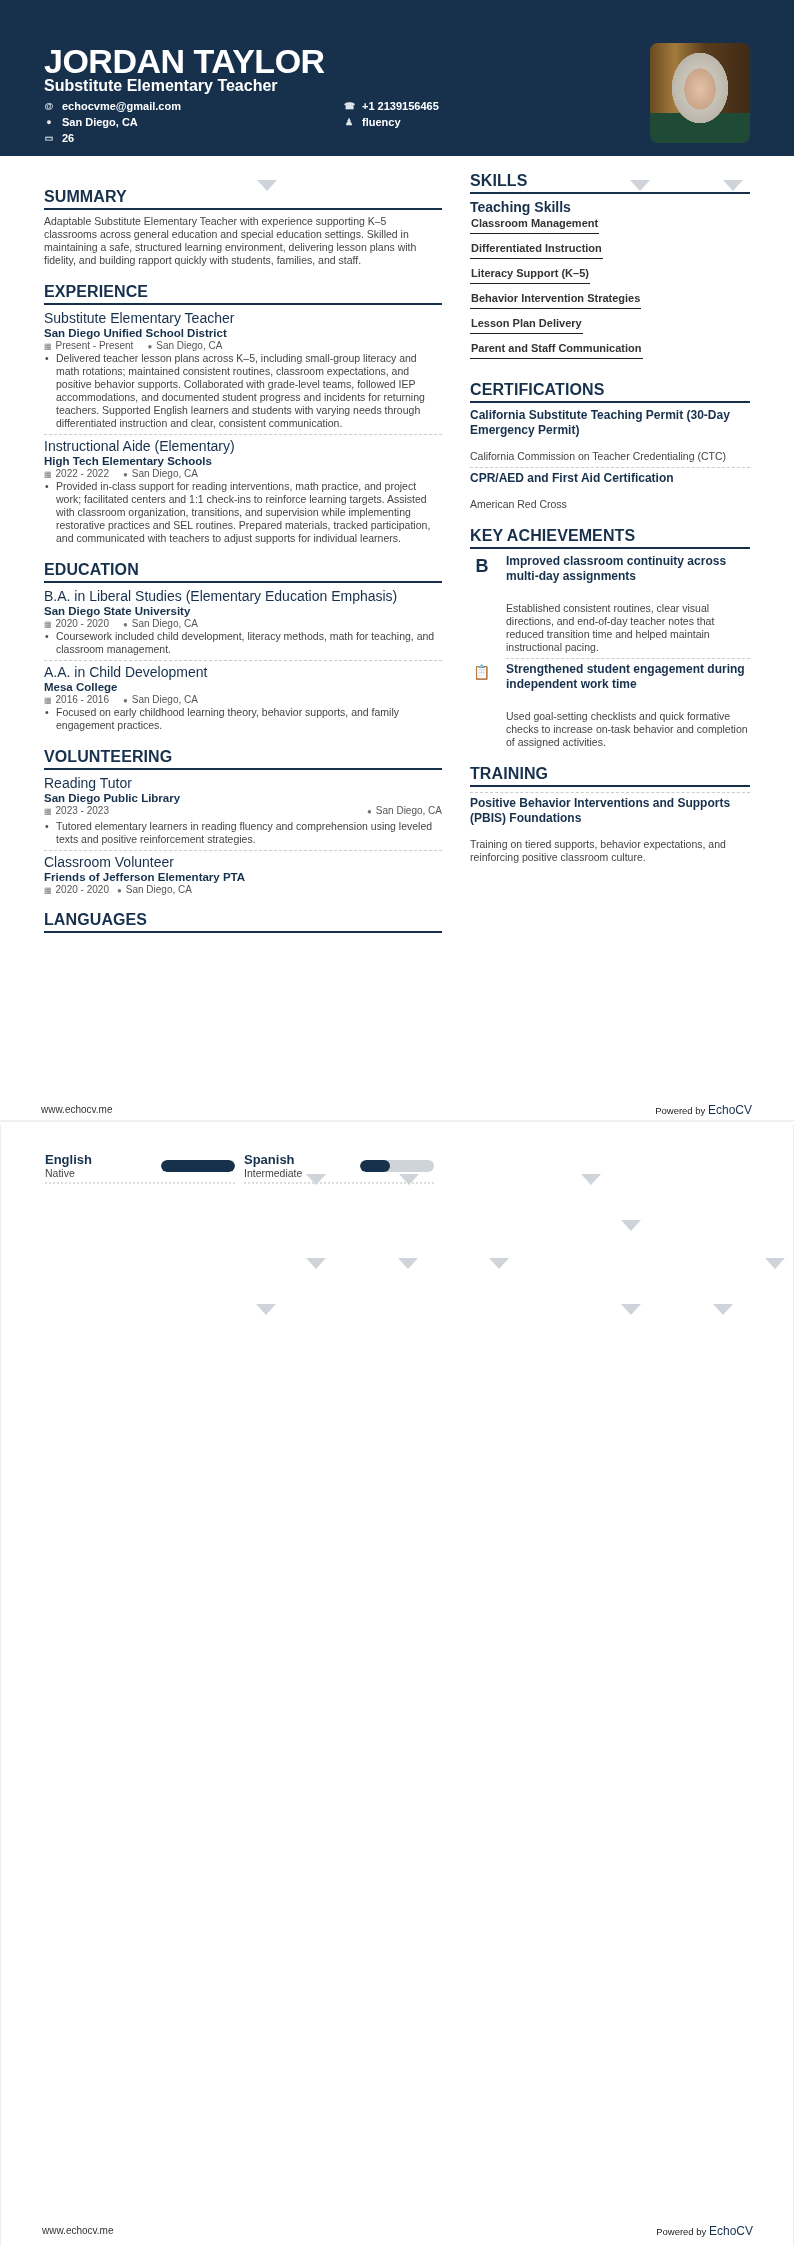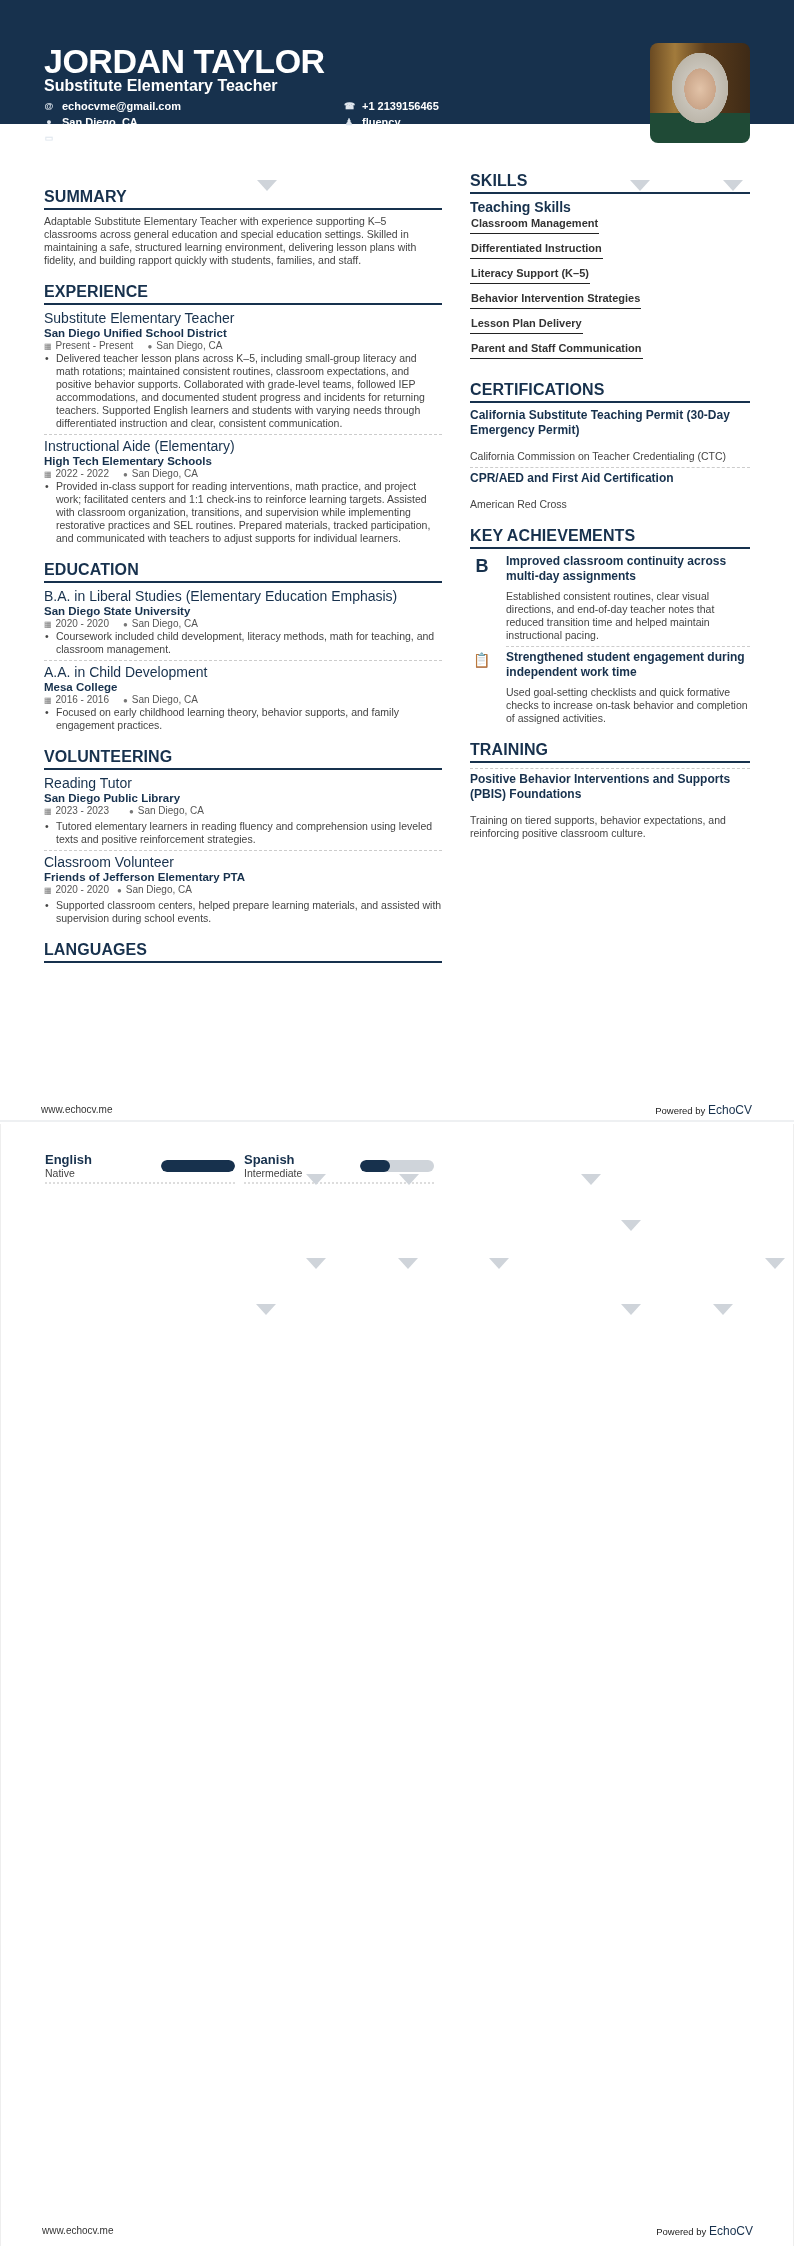--- a/index.html
+++ b/index.html
@@ -1,21 +1,21 @@
 <!DOCTYPE html>
 <html><head>
 <meta charset="utf-8">
 <style>
   * { box-sizing: border-box; margin: 0; padding: 0; }
   body { width: 794px; height: 2246px; background: #fff; font-family: "Liberation Sans", sans-serif; color: #333; position: relative; overflow: hidden; }
   .page { position: absolute; left: 0; width: 794px; background: #fff; }
   .page1 { top: 0; height: 1122px; border-bottom: 2px solid #eef0f2; }
   .page2 { top: 1124px; height: 1122px; border-left: 1px solid #eee; border-right: 1px solid #eee; }
 
-  .header { position: absolute; left: 0; top: 0; width: 794px; height: 124px; background: #17314d; color: #fff; }
+  .header { position: absolute; left: 0; top: 0; width: 794px; height: 156px; background: #17314d; color: #fff; }
   .name { position: absolute; left: 44px; top: 42px; font-size: 34px; font-weight: bold; letter-spacing: -0.5px; color: #fff; }
   .title { position: absolute; left: 44px; top: 77px; font-size: 16px; font-weight: bold; color: #fff; }
   .contact { position: absolute; font-size: 11px; font-weight: bold; color: #fff; display: flex; align-items: center; gap: 8px; }
   .contact .ic { width: 10px; font-size: 9px; text-align: center; color: #dfe6ee; }
   .photo { position: absolute; left: 650px; top: 43px; width: 100px; height: 100px; border-radius: 8px;
            background: radial-gradient(ellipse 26px 34px at 50% 46%, #e2c3a8 0%, #caa589 60%, transparent 61%),
                        radial-gradient(ellipse 40px 50px at 50% 45%, #d9d6cf 0%, #bcb6aa 70%, transparent 71%),
                        linear-gradient(180deg, transparent 70%, #1f4a36 70%),
                        linear-gradient(90deg, #6a4a22 0%, #a27b3c 25%, #5a3c1c 55%, #3e2a16 100%); }
 
@@ -36,21 +36,21 @@
   .skill { font-size: 11px; font-weight: bold; color: #333; padding: 2px 1px 4px; border-bottom: 1.5px solid #222; display: inline-block; margin-bottom: 6px; }
   .skills-list { display: flex; flex-direction: column; align-items: flex-start; }
 
   .cert-title { font-size: 12px; font-weight: bold; color: #17314d; line-height: 15px; }
   .cert-org { font-size: 10.5px; color: #444; line-height: 13px; margin-top: 12px; }
 
   .ach { display: flex; gap: 12px; }
   .ach-ic { width: 24px; text-align: center; color: #17314d; font-size: 18px; font-weight: bold; padding-top: 2px; }
   .ach-body { flex: 1; }
   .ach-title { font-size: 12px; font-weight: bold; color: #17314d; line-height: 15px; }
-  .ach-desc { font-size: 10.5px; color: #444; line-height: 13px; margin-top: 6px; }
+  .ach-desc { font-size: 10.5px; color: #444; line-height: 13px; margin-top: 18px; }
 
   .footer { position: absolute; left: 0; width: 794px; height: 20px; font-size: 10px; }
   .footer .url { position: absolute; left: 41px; top: 3px; color: #333; }
   .footer .powered { position: absolute; right: 42px; top: 2px; color: #222; font-size: 9.5px; }
   .footer .powered b { font-weight: normal; font-size: 12px; color: #17314d; }
 
   .langs { position: absolute; left: 44px; top: 28px; display: flex; gap: 9px; }
   .lang { width: 190px; position: relative; height: 32px; border-bottom: 2px dotted #ddd; }
   .lang-name { font-size: 13px; font-weight: bold; color: #17314d; }
   .lang-level { font-size: 10.5px; color: #444; }
@@ -145,35 +145,34 @@
         </div>
         <div class="bullet">Focused on early childhood learning theory, behavior supports, and family engagement practices.</div>
       </div>
     </div>
 
     <div class="section">
       <div class="sec-title">VOLUNTEERING</div>
       <div>
         <div class="entry-title">Reading Tutor</div>
         <div class="entry-org">San Diego Public Library</div>
-        <div class="meta" style="gap:20px;margin-bottom:4px;">
+        <div class="meta" style="gap:0;margin-bottom:4px;justify-content:space-between;">
           <span><span class="mi">▦</span><span>2023 - 2023</span></span>
           <span><span class="mi">●</span><span>San Diego, CA</span></span>
         </div>
         <div class="bullet">Tutored elementary learners in reading fluency and comprehension using leveled texts and positive reinforcement strategies.</div>
       </div>
       <div class="dash"></div>
       <div>
         <div class="entry-title">Classroom Volunteer</div>
         <div class="entry-org">Friends of Jefferson Elementary PTA</div>
         <div class="meta" style="gap:8px;margin-bottom:4px;">
           <span><span class="mi">▦</span><span>2020 - 2020</span></span>
           <span><span class="mi">●</span><span>San Diego, CA</span></span>
         </div>
-        <div class="bullet">Supported classroom centers, helped prepare learning materials, and assisted with supervision during school events.</div>
       </div>
     </div>
 
     <div class="section">
       <div class="sec-title">LANGUAGES</div>
     </div>
   </div>
 
   <div class="col-right">
     <div class="section">

